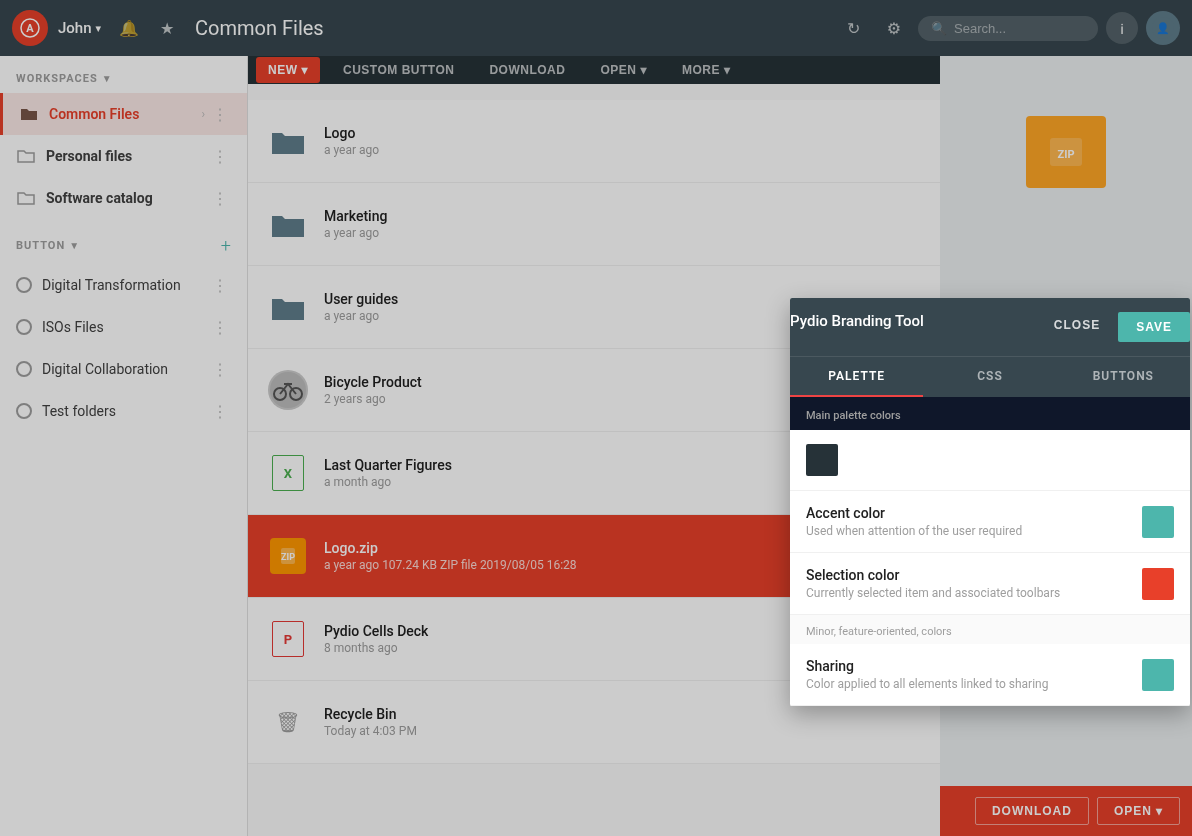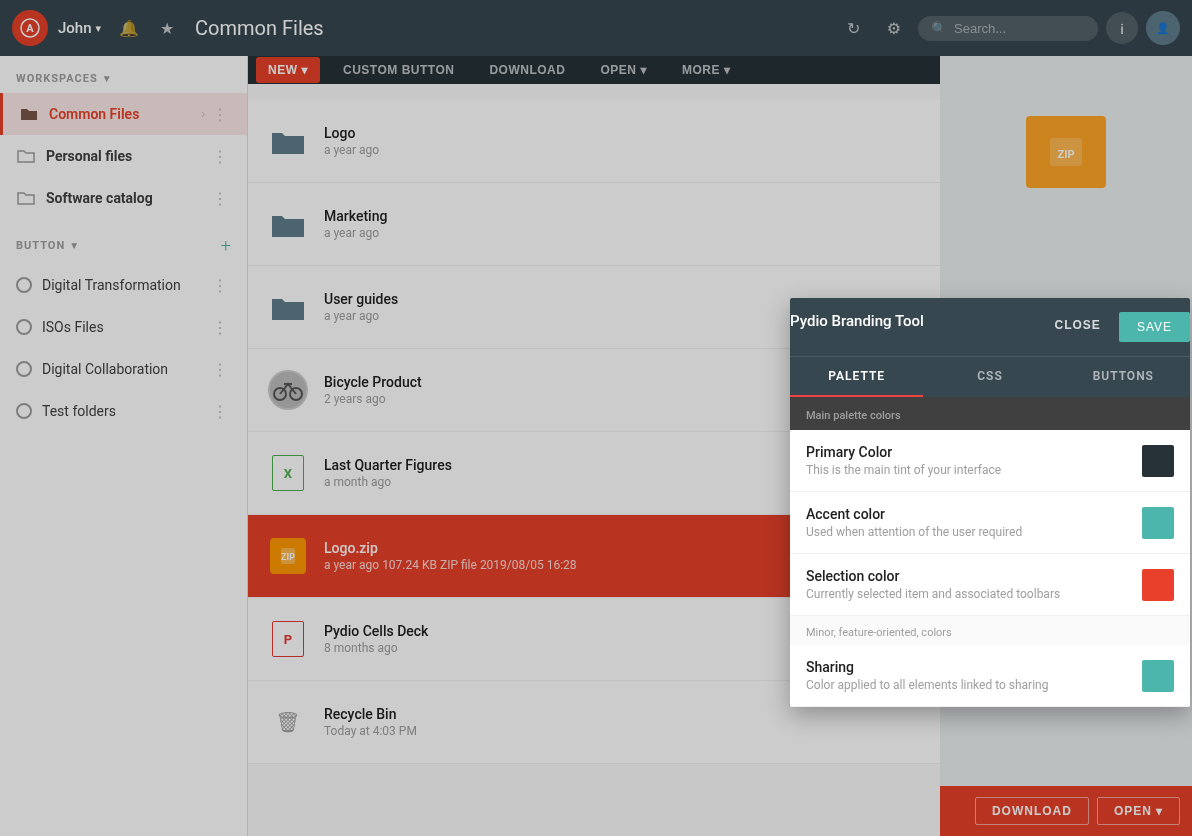--- a/index.html
+++ b/index.html
@@ -248,21 +248,21 @@
     }
     .branding-close-btn {
       background: transparent; border: none;
       color: rgba(255,255,255,0.8); cursor: pointer;
       font-size: 12px; font-weight: 600; letter-spacing: 1px;
       padding: 6px 10px;
     }
     .branding-save-btn {
       background: #4db6ac; border: none;
       color: white; cursor: pointer;
-      font-size: 12px; font-weight: 400; letter-spacing: 1px;
+      font-size: 12px; font-weight: 700; letter-spacing: 1px;
       padding: 8px 18px; border-radius: 2px;
       margin-left: 8px;
     }
     .branding-tabs {
       display: flex;
       background: #37474f;
       border-top: 1px solid rgba(255,255,255,0.1);
     }
     .branding-tab {
       flex: 1; padding: 12px; text-align: center;
@@ -272,21 +272,21 @@
     .branding-tab.active {
       color: white;
       border-bottom: 2px solid #ef4444;
     }
     .branding-body {
       padding: 0;
     }
     .branding-section-title {
       padding: 12px 16px 8px;
       font-size: 11px; color: #9e9e9e; font-weight: 500;
-      background: #404040;
+      background: #0f172a;
     }
     .branding-color-row {
       display: flex; align-items: center;
       padding: 14px 16px;
       border-bottom: 1px solid #f0f0f0;
     }
     .branding-color-info { flex: 1; }
     .branding-color-label {
       font-size: 14px; color: #212121; font-weight: 500;
       margin-bottom: 3px;
@@ -625,24 +625,20 @@
   </div>
   <div class="branding-tabs">
     <div class="branding-tab active">PALETTE</div>
     <div class="branding-tab">CSS</div>
     <div class="branding-tab">BUTTONS</div>
   </div>
   <div class="branding-body">
     <div class="branding-section-title">Main palette colors</div>
 
     <div class="branding-color-row">
-      <div class="branding-color-info">
-        <div class="branding-color-label">Primary Color</div>
-        <div class="branding-color-desc">This is the main tint of your interface</div>
-      </div>
       <div class="color-swatch" style="background:#263238;"></div>
     </div>
 
     <div class="branding-color-row">
       <div class="branding-color-info">
         <div class="branding-color-label">Accent color</div>
         <div class="branding-color-desc">Used when attention of the user required</div>
       </div>
       <div class="color-swatch" style="background:#4db6ac;"></div>
     </div>

